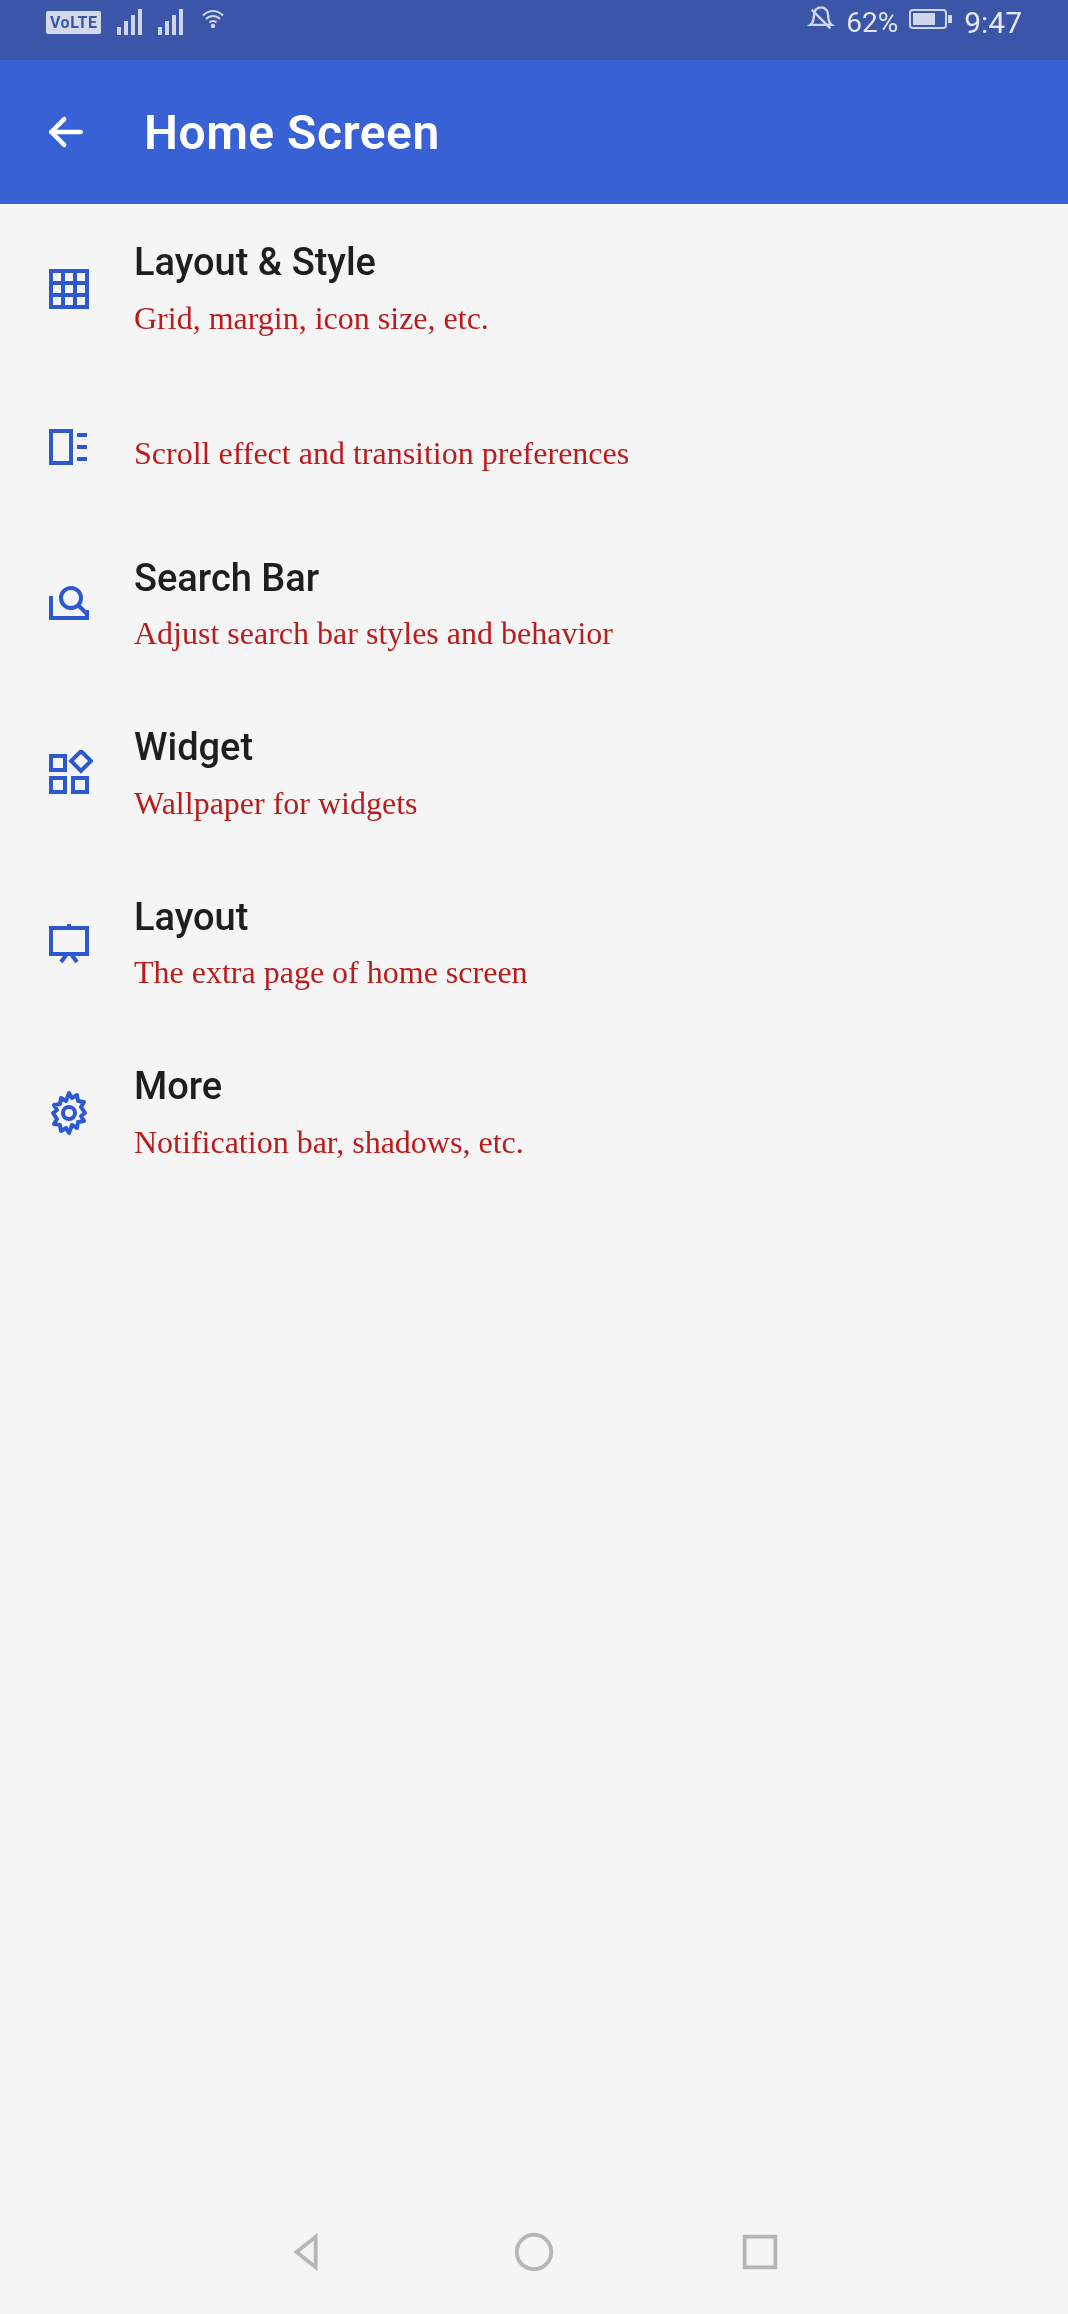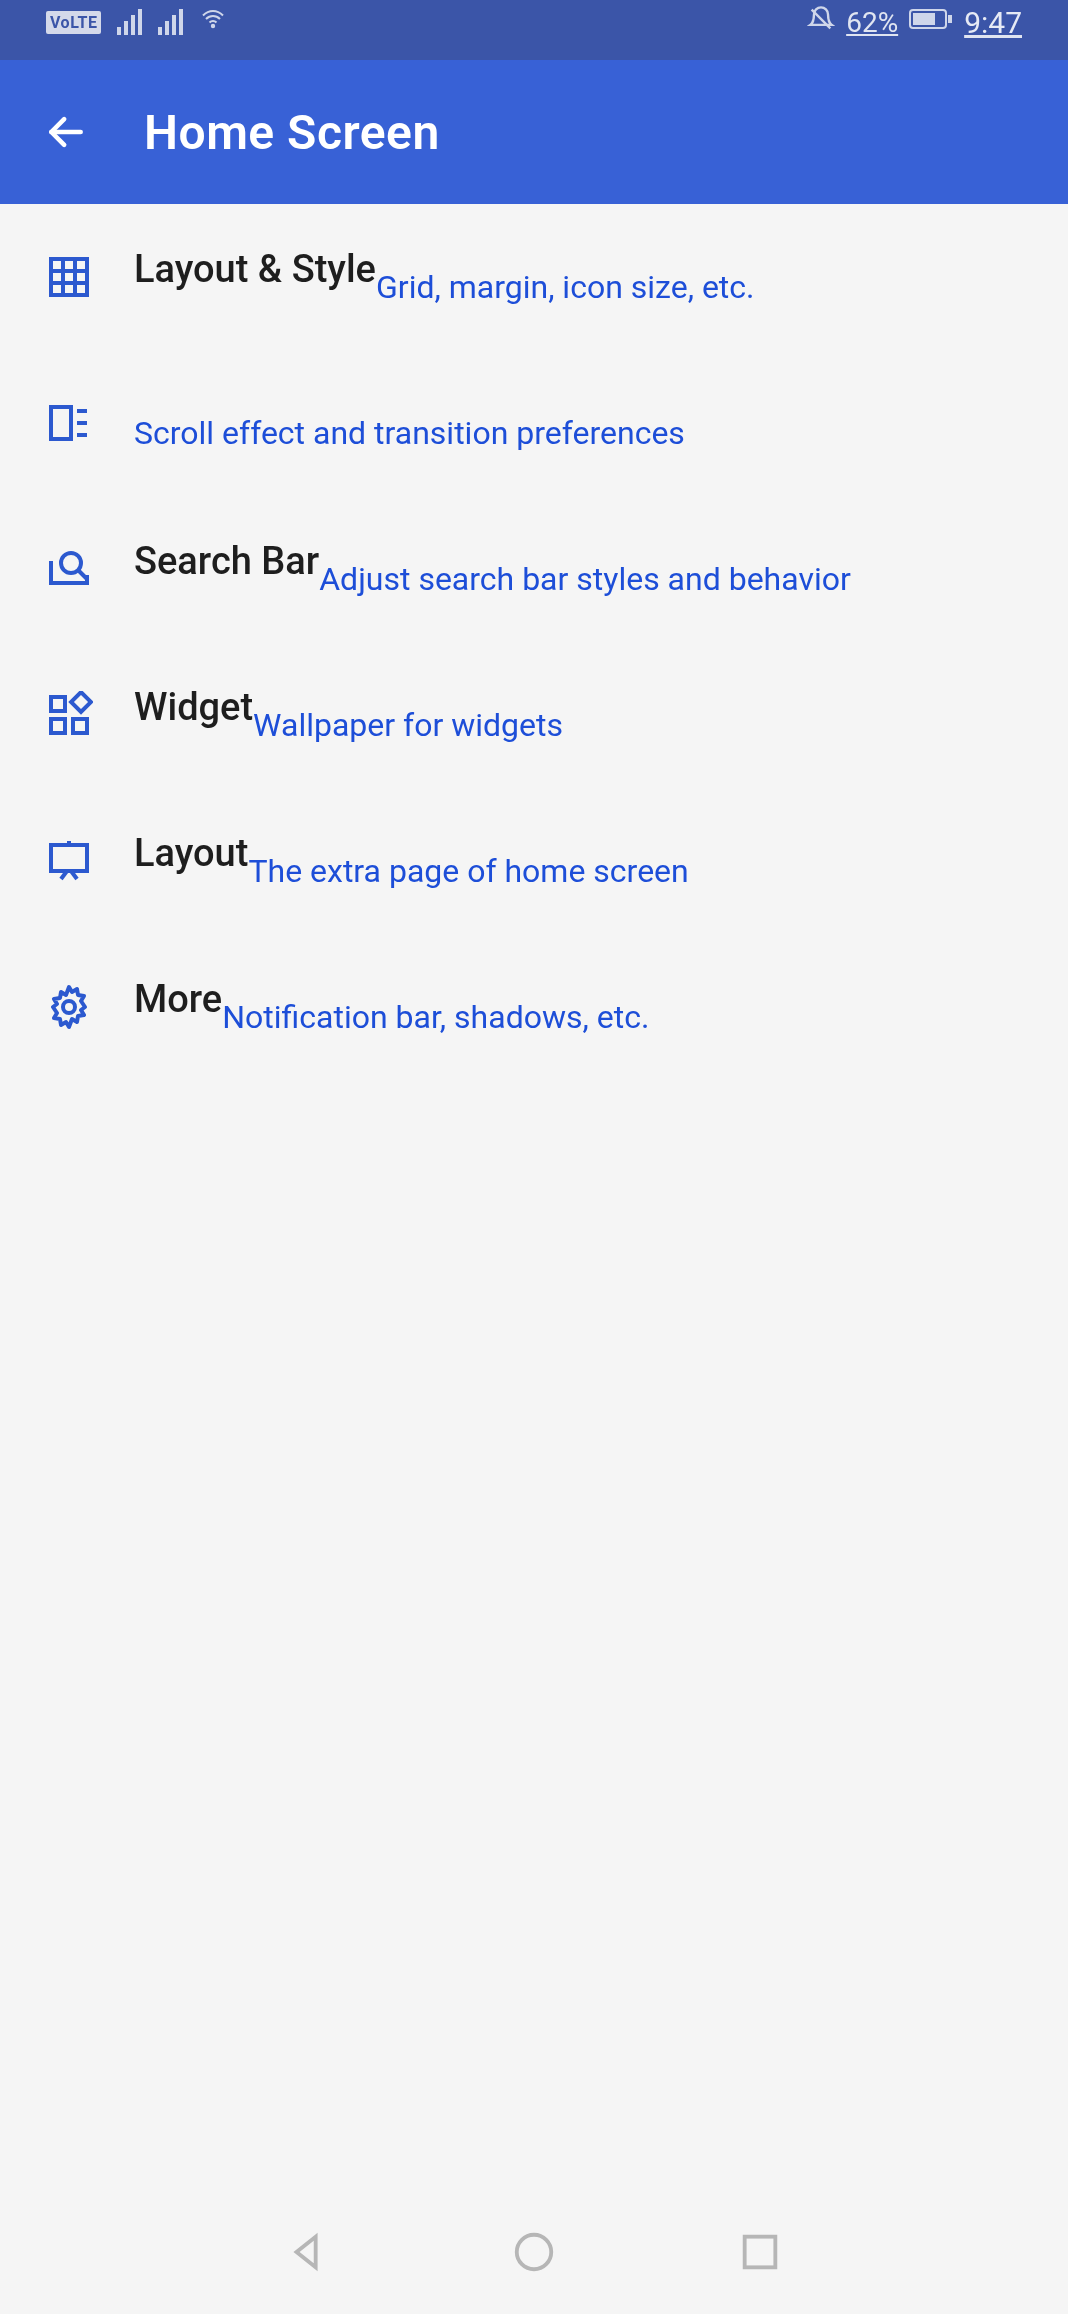--- a/index.html
+++ b/index.html
@@ -2,39 +2,39 @@
 <html><head>
   <meta charset="utf-8">
   <style>
     * { margin:0; padding:0; box-sizing:border-box; }
     html,body { width:1068px; height:2314px; font-family:Roboto,"Helvetica Neue",Arial,sans-serif; background:#f5f5f5; -webkit-font-smoothing:antialiased; }
     .screen { width:1068px; height:2314px; display:flex; flex-direction:column; background:#f5f5f5; }
 
     
     .status-bar { height:60px; background:#3b55a8; color:#e0e5f1; display:flex; align-items:center; padding:0 46px 16px 46px; font-size:26px; }
     .status-left { display:flex; align-items:center; gap:16px; }
-    .status-right { margin-left:auto; display:flex; align-items:center; gap:11px;text-decoration:underline; }
+    .status-right { margin-left:auto; display:flex; align-items:center; gap:11px; }
     .volte { background:#d4d9ea; color:#3b55a8; font-size:16px; font-weight:700; padding:2px 4px; border-radius:2px; letter-spacing:0.5px; }
     .sig-bars { display:flex; align-items:flex-end; gap:3px; height:26px; }
     .sig-bars span { width:4px; background:#cfd6ea; display:block; }
     .wifi { width:28px; height:24px; }
 
     
     .app-bar { height:144px; background:#3861d6; display:flex; align-items:center; padding-left:38px; }
     .back { width:56px; height:56px; display:flex; align-items:center; justify-content:center; }
     .title { color:#ffffff; font-size:48px; font-weight:600; margin-left:50px; letter-spacing:0.5px; }
 
     
     .list { flex:0 0 auto; background:#f5f5f5; }
     .item { display:flex; align-items:center; padding:36px 42px 36px 42px; min-height:146px; }
     .icon { width:54px; height:54px; display:flex; align-items:center; justify-content:center; color:#2c59cf; flex:0 0 54px; margin-right:38px; }
     .icon svg { width:48px; height:48px; }
-    .txt { display:flex; }
+    .txt { display:flex; flex-direction:column; }
     .item-title { font-size:38px; color:#1e1e1e; font-weight:500; line-height:1.2; }
-    .item-sub { font-size:32px; color:#1d4ed8; margin-top:20px; line-height:1.25; }
+    .item-sub { font-size:32px; color:#b91c1c; margin-top:12px; line-height:1.25;font-family:Liberation Serif, serif; }
 
     
     .nav-bar { margin-top:auto; height:120px; background:#f5f5f5; display:flex; align-items:center; justify-content:center; gap:180px; color:#b6b6b6; }
     .nav-bar svg { width:46px; height:46px; }
   </style>
 </head>
 <body>
 
 <div class="screen">
 

